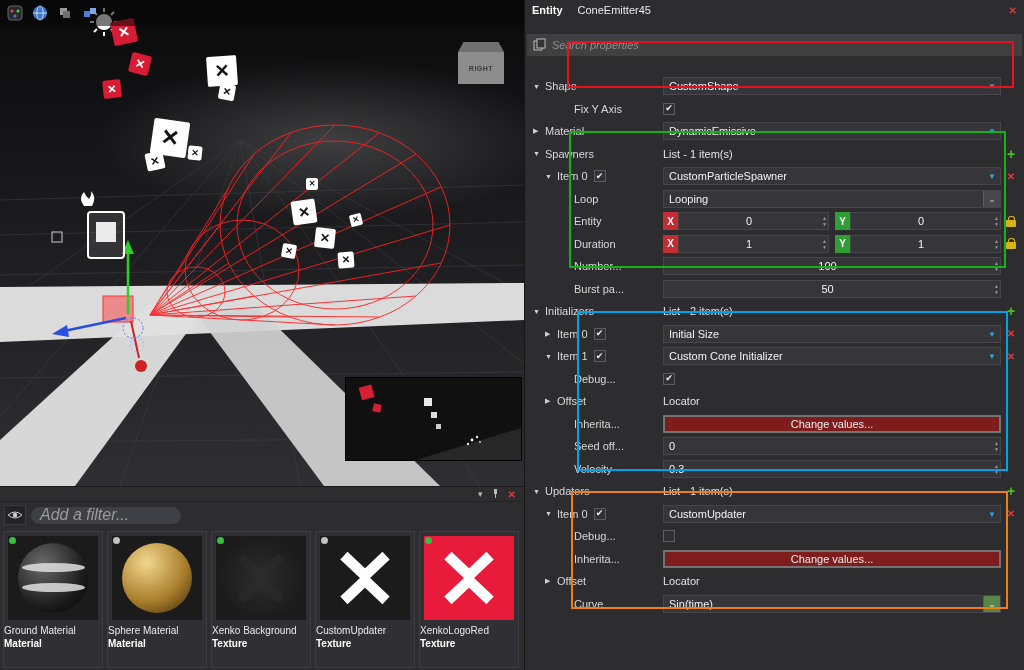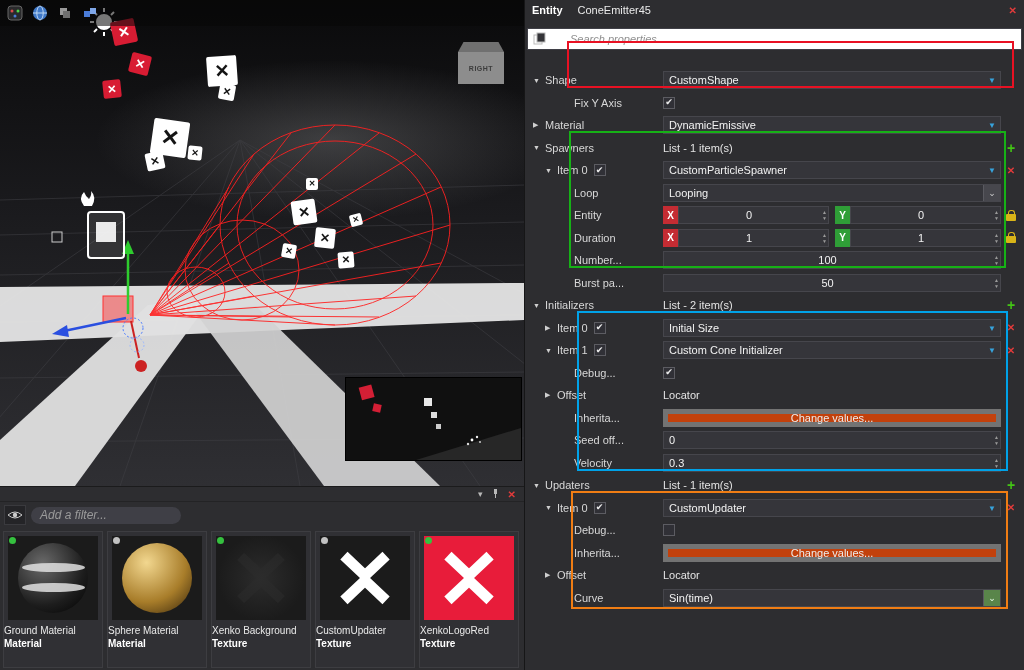--- a/index.html
+++ b/index.html
@@ -24,21 +24,21 @@
            border:1px solid #000;z-index:5;overflow:hidden}
 
   
   .assets{position:absolute;left:0;top:486px;width:524px;height:184px;background:#2d2d30;border-top:1px solid #1b1b1c}
   .assets-strip{height:15px;display:flex;align-items:center;justify-content:flex-end;gap:8px;
                 padding:0 8px;background:#2d2d30;border-bottom:1px solid #232325;color:#b8b8b8;font-size:9px}
   .filter-row{height:26px;display:flex;align-items:center;gap:5px;padding:3px 4px;background:#2d2d30}
   .eye-btn{width:22px;height:20px;background:#242427;border:1px solid #3a3a3e;display:flex;
            align-items:center;justify-content:center}
   .filter-input{width:150px;height:17px;background:#3f3f46;border-radius:9px;display:flex;
-                align-items:center;padding:0 9px;font-style:italic;color:#9a9a9a;font-size:12px}
+                align-items:center;padding:0 9px;font-style:italic;color:#9a9a9a;font-size:16px}
   .cards{display:flex;gap:4px;padding:3px 3px 0 3px}
   .card{width:100px;height:137px;background:#303034;border:1px solid #3d3d41;position:relative}
   .dot{position:absolute;left:5px;top:5px;width:7px;height:7px;border-radius:50%;z-index:2}
   .dot.green{background:#35c13f}.dot.gray{background:#c2c2c2}
   .thumb{height:84px;margin:4px;background:#1b1b1b;display:flex;align-items:center;justify-content:center;
          position:relative;overflow:hidden}
   .thumb.redbg{background:#e81c3a}
   .sph{width:70px;height:70px;border-radius:50%;position:relative;overflow:hidden}
   .sph.ground{background:radial-gradient(circle at 35% 30%, #6a6a6a, #1d1d1d 62%, #000)}
   .sph.ground .s1,.sph.ground .s2{position:absolute;left:5%;right:5%;height:13%;
@@ -50,22 +50,22 @@
   .cap b{display:block;color:#fff}
 
   
   .inspector{position:absolute;left:524px;top:0;width:500px;height:670px;background:#2d2d30;
              border-left:1px solid #161617}
   .insp-header{height:18px;display:flex;align-items:center;padding:2px 7px 0 7px}
   .insp-header b{color:#fff;margin-right:15px}
   .insp-header .name{color:#eaeaea}
   .close-x{color:#e23b3b;font-weight:bold;font-size:10px}
   .insp-header .close-x{margin-left:auto}
-  .search-row{height:22px;margin:10px 2px 0 2px;background:#ffffff;border:1px solid #3f3f46;
-              display:flex;align-items:center;gap:24px;padding:0 5px}
+  .search-row{height:22px;margin:16px 2px 0 2px;background:#404040;border:1px solid #3f3f46;
+              display:flex;align-items:center;gap:6px;padding:0 5px}
   .search-text{font-style:italic;color:#8f8f8f}
   .pgrid{margin-top:19px;position:relative}
   .prow{height:22.5px;display:flex;align-items:center;position:relative;padding-left:8px}
   .prow.ind1{padding-left:20px}
   .prow.ind2{padding-left:49px}
   .exp{width:12px;flex:none;font-size:7px;color:#cfcfcf}
   .lbl{color:#d8d8d8;white-space:nowrap}
   .valarea{position:absolute;left:138px;width:338px;height:18px;top:2px;display:flex;align-items:center}
   .field{flex:1;height:18px;background:#35353a;border:1px solid #46464c;display:flex;align-items:center;
          padding:0 14px 0 5px;color:#f2f2f2;position:relative;overflow:hidden}
@@ -76,21 +76,21 @@
   .plain{color:#e3e3e3}
   .rowicon{position:absolute;right:4px;top:0;height:100%;width:18px;display:flex;align-items:center;justify-content:center}
   .add-plus{color:#43c515;font-weight:bold;font-size:14px}
   .cb{width:12px;height:12px;background:#303036;border:1px solid #5c5c62;display:flex;align-items:center;
       justify-content:center;font-size:9px;color:#ececec;line-height:1}
   .lblcb{margin-left:6px;flex:none}
   .badge{width:15px;height:18px;display:flex;align-items:center;justify-content:center;font-weight:bold;
          color:#fff;font-size:10px;flex:none}
   .badge.bx{background:#c42c33}
   .badge.by{background:#2f9e37}
-  .btn{flex:1;height:18px;background:#c2410c;border:5px solid #737373;display:flex;align-items:center;
+  .btn{flex:1;height:18px;background:#7f1d1d;border:2px solid #737373;display:flex;align-items:center;
        justify-content:center;color:#ececec}
   .combo-btn{position:absolute;right:0;top:0;width:17px;height:16px;background:#47474d;
              border-left:1px solid #5a5a60;display:flex;align-items:center;justify-content:center;
              color:#cfcfcf;font-size:9px}
   .combo-btn.green{background:#59854a;color:#eaffea}
   .lock{position:relative;display:inline-block;width:10px;height:7px;background:#d9b418;border-radius:1px;margin-top:4px}
   .lock:before{content:"";position:absolute;left:1.5px;top:-4px;width:5px;height:4px;
                border:1.5px solid #d9b418;border-bottom:none;border-radius:3px 3px 0 0}
   .sl-track{position:relative;flex:1;height:4px;background:#58585e;margin:0 8px 0 2px}
   .sl-thumb{position:absolute;left:29%;top:-4px;width:8px;height:12px;background:#b9b9bd;border:1px solid #7c7c80}

